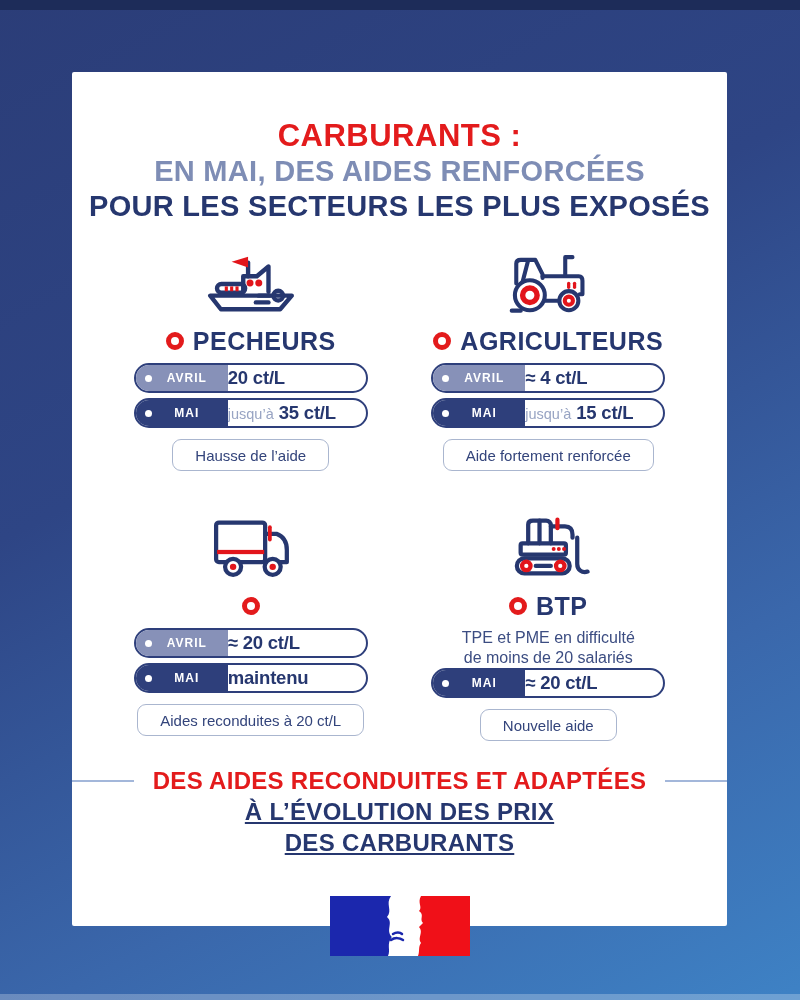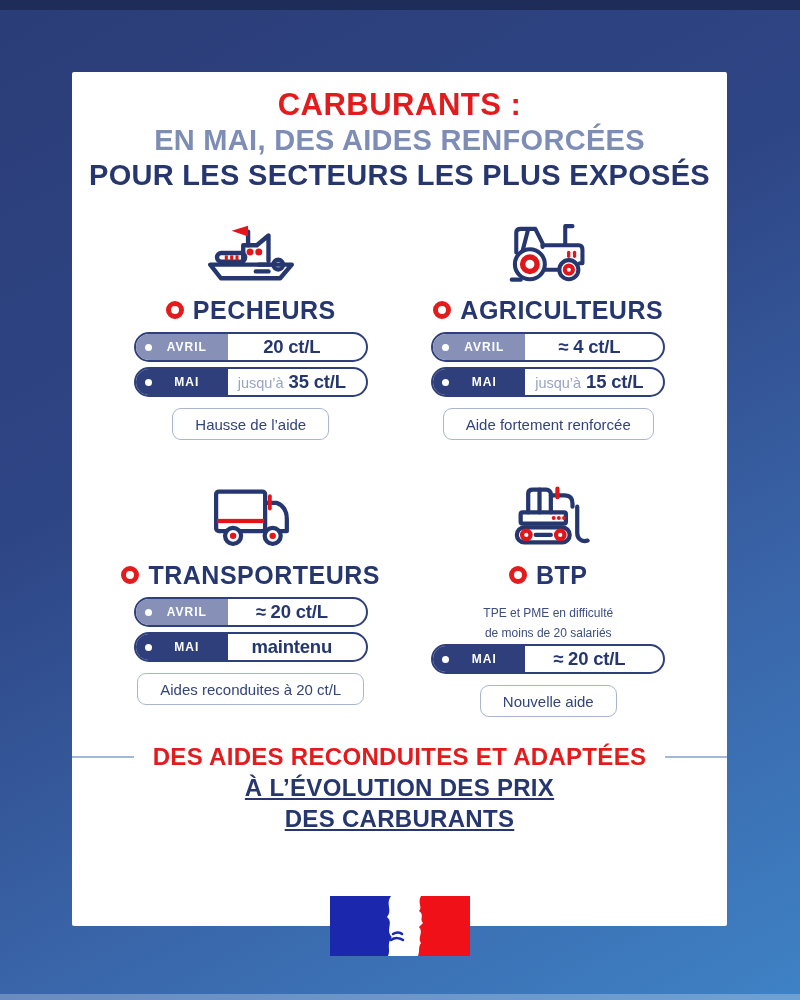--- a/index.html
+++ b/index.html
@@ -7,44 +7,44 @@
     width:800px;height:1000px;position:relative;overflow:hidden;
     background:linear-gradient(152deg,#2b3d78 0%,#2e4585 38%,#3a67ab 72%,#3e82c5 100%);
     font-family:"Liberation Sans", sans-serif;
   }
   .top-strip{position:absolute;top:0;left:0;right:0;height:10px;background:#1d2c59;}
   .bottom-strip{position:absolute;bottom:0;left:0;right:0;height:6px;background:rgba(255,255,255,.25);}
   .card{
     position:absolute;left:72px;top:72px;width:655px;height:854px;
     background:#ffffff;border-radius:2px;text-align:center;
   }
-  .head{padding-top:15px;}
+  .head{padding-top:46px;}
   .h-red{font-size:31px;line-height:36px;font-weight:bold;color:#e31b1c;letter-spacing:.5px;}
   .h-slate{font-size:29px;line-height:35px;font-weight:bold;color:#7e8db5;letter-spacing:.3px;}
   .h-navy{font-size:29px;line-height:35px;font-weight:bold;color:#26376f;letter-spacing:.3px;}
 
   .grid{display:grid;grid-template-columns:1fr 1fr;margin-top:25px;padding:0 30px;row-gap:43px;}
   .tile{display:flex;flex-direction:column;align-items:center;}
   .iconbox{height:68px;display:flex;align-items:center;justify-content:center;}
   .t-head{margin-top:9px;height:30px;display:flex;align-items:center;justify-content:center;gap:9px;}
   .ring{width:8px;height:8px;border:5px solid #e31b1c;border-radius:50%;flex:none;}
   .t-name{font-size:25px;font-weight:bold;color:#26376f;letter-spacing:.5px;white-space:nowrap;}
-  .subtitle{font-size:12px;line-height:19.5px;color:#3c4d82;margin-top:14px;}
+  .subtitle{font-size:16px;line-height:19.5px;color:#3c4d82;margin-top:7px;}
   .mid{margin-top:7px;height:70px;display:flex;flex-direction:column;align-items:center;gap:5px;}
   .tile-btp .mid{margin-top:1px;height:35px;}
   .pill{
     width:234px;height:30px;box-sizing:border-box;border:2px solid #2e3f7b;border-radius:16px;
     display:flex;align-items:center;overflow:hidden;background:#fff;flex:none;
   }
   .chip{width:92px;height:100%;position:relative;display:flex;align-items:center;justify-content:center;flex:none;}
   .chip.avril{background:#8791b8;}
   .chip.mai{background:#2e3f7b;}
   .dot{position:absolute;left:9px;width:7px;height:7px;background:#fff;border-radius:50%;}
   .chip-label{color:#fff;font-weight:bold;font-size:12px;letter-spacing:1px;padding-left:10px;white-space:nowrap;}
-  .val{flex:1;display:flex;align-items:baseline;justify-content:center;padding-right:10px;gap:5px;white-space:nowrap;}
+  .val{flex:1;display:flex;align-items:baseline;justify-content:flex-start;padding-right:10px;gap:5px;white-space:nowrap;}
   .prefix{font-size:14.5px;color:#98a4c3;}
   .prefix:empty{display:none;}
   .num{font-size:18.5px;font-weight:bold;color:#26376f;letter-spacing:-.2px;}
   .note{
     margin-top:6px;height:32px;box-sizing:border-box;border:1.5px solid #aab6cf;border-radius:9px;
     display:flex;align-items:center;padding:0 22px;font-size:15px;color:#33447b;white-space:nowrap;
   }
   .bottom-title{position:relative;margin-top:26px;width:100%;}
   .bottom-title::before,.bottom-title::after{
     content:"";position:absolute;top:13px;width:62px;height:2px;background:#a3b7da;
@@ -182,21 +182,20 @@
           <rect x="14" y="37" width="50" height="4.5" fill="#e2151b"></rect>
           <path d="M70 13 V26" stroke="#e2151b" stroke-width="4" stroke-linecap="round" fill="none"></path>
           <circle cx="31" cy="55" r="8.5" fill="#ffffff" stroke="#26376f" stroke-width="4.5"></circle>
           <circle cx="73" cy="55" r="8.5" fill="#ffffff" stroke="#26376f" stroke-width="4.5"></circle>
           <circle cx="31" cy="55" r="3.4" fill="#e2151b"></circle>
           <circle cx="73" cy="55" r="3.4" fill="#e2151b"></circle>
         </svg>
       </div>
       <div class="t-head">
         <span class="ring"></span>
-        <span class="t-name">TRANSPORTEURS</span>
       </div>
       <div class="mid">
         <div class="pill">
           <div class="chip avril">
             <span class="dot"></span>
             <span class="chip-label">AVRIL</span>
           </div>
           <div class="val">
 
             <span class="num">≈ 20 ct/L</span>

